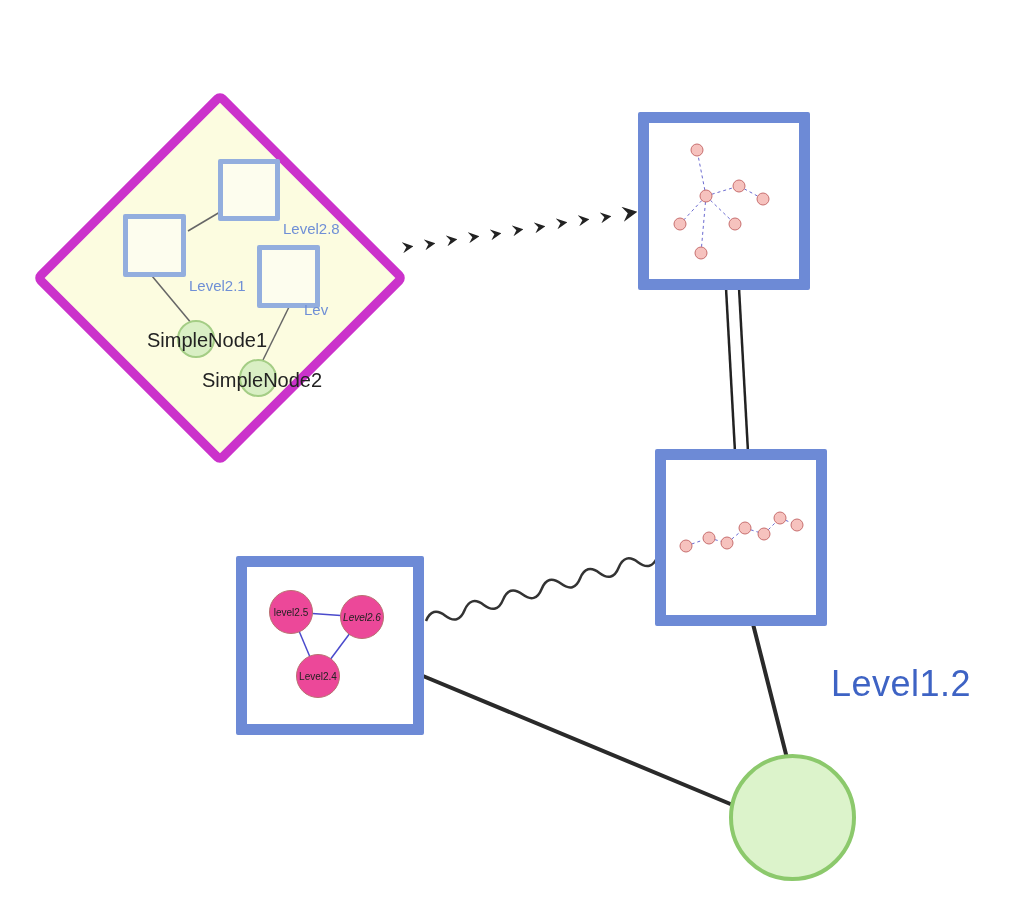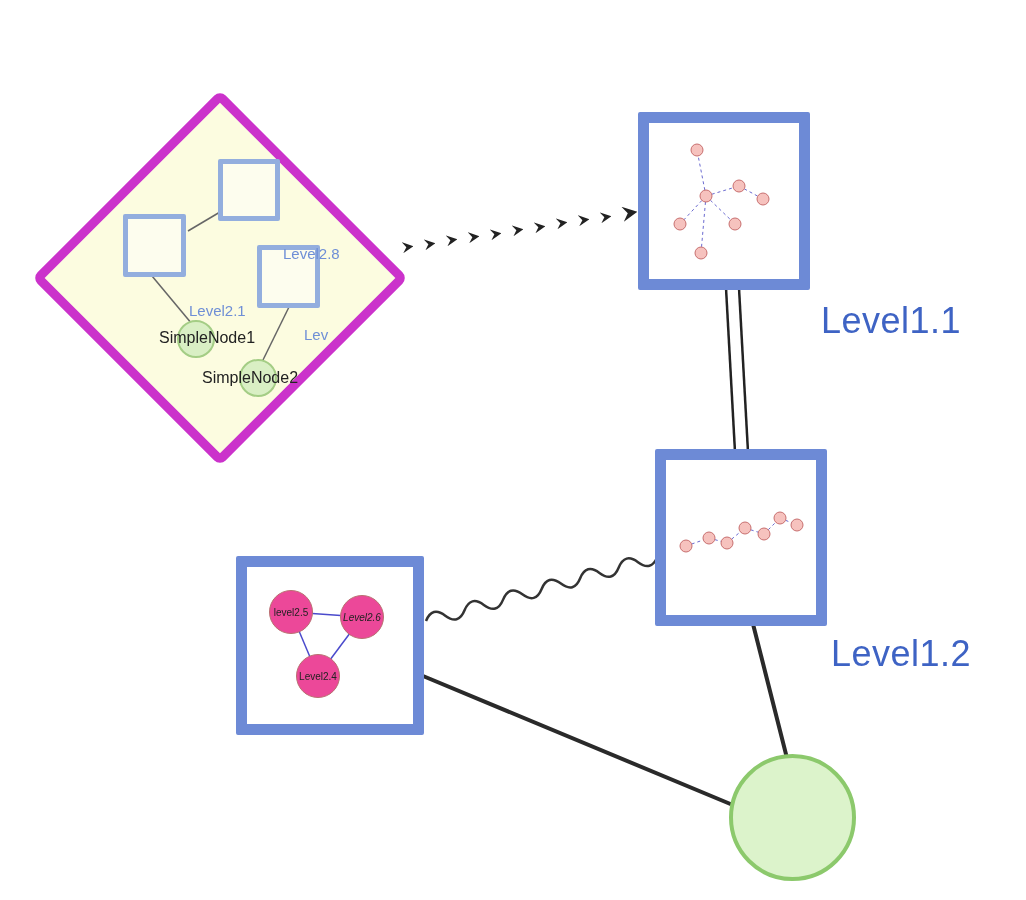--- a/index.html
+++ b/index.html
@@ -40,22 +40,22 @@
   #sq-top{left:218px;top:159px;width:62px;height:62px;}
   #sq-left{left:123px;top:214px;width:63px;height:63px;}
   #sq-right{left:257px;top:245px;width:63px;height:63px;}
 
   
   .green-circle{border:2px solid #a4cd85;background:#d9efc4;border-radius:50%;}
   #gn1{left:177px;top:320px;width:38px;height:38px;}
   #gn2{left:239px;top:359px;width:38px;height:38px;}
 
   
-  .lbl-sm-blue{font-size:15px;color:#6f8fd6;margin-top:25px;}
-  .lbl-sm-black{font-size:16px;color:#222222;}
+  .lbl-sm-blue{font-size:15px;color:#6f8fd6;}
+  .lbl-sm-black{font-size:20px;color:#222222;}
 
   
   .pink-node{position:absolute;width:44px;height:44px;border-radius:50%;
     border:1.5px solid #b97070;background:#ec4899;box-sizing:border-box;
     display:flex;align-items:center;justify-content:center;
     font-size:10px;color:#222;overflow:hidden;text-align:center;}
   #pk-left{left:269px;top:590px;}
   #pk-right{left:340px;top:595px;font-style:italic;}
   #pk-bottom{left:296px;top:654px;}
 </style>
@@ -155,22 +155,21 @@
   <div id="sq-left" class="inner-node inner-square"></div>
   <div id="sq-right" class="inner-node inner-square"></div>
 
   <div id="gn1" class="inner-node green-circle"></div>
   <div id="gn2" class="inner-node green-circle"></div>
 
   <div id="pk-left" class="pink-node">level2.5</div>
   <div id="pk-right" class="pink-node">Level2.6</div>
   <div id="pk-bottom" class="pink-node">Level2.4</div>
 
-  <div class="lbl lbl-big" style="left:821px;top:300px;">Level1.1</div>
-  <div class="lbl lbl-big" style="left:831px;top:633px;">Level1.2</div>
+  <div class="lbl lbl-big" style="left:831px;top:663px;">Level1.2</div>
 
   <div class="lbl lbl-sm-blue" style="left:283px;top:220px;">Level2.8</div>
   <div class="lbl lbl-sm-blue" style="left:189px;top:277px;">Level2.1</div>
   <div class="lbl lbl-sm-blue" style="left:304px;top:301px;">Lev</div>
   <div class="lbl lbl-sm-black" style="left:146px;top:329px;width:122px;text-align:center;">SimpleNode1</div>
   <div class="lbl lbl-sm-black" style="left:202px;top:369px;width:122px;text-align:left;">SimpleNode2</div>
 
 </div>
 
 </body></html>

